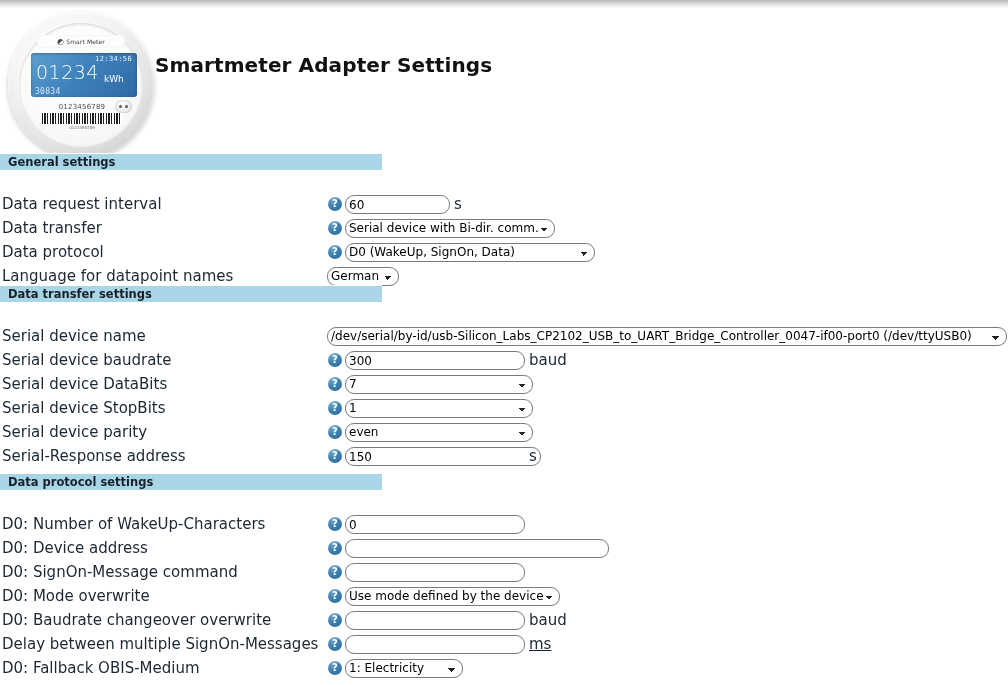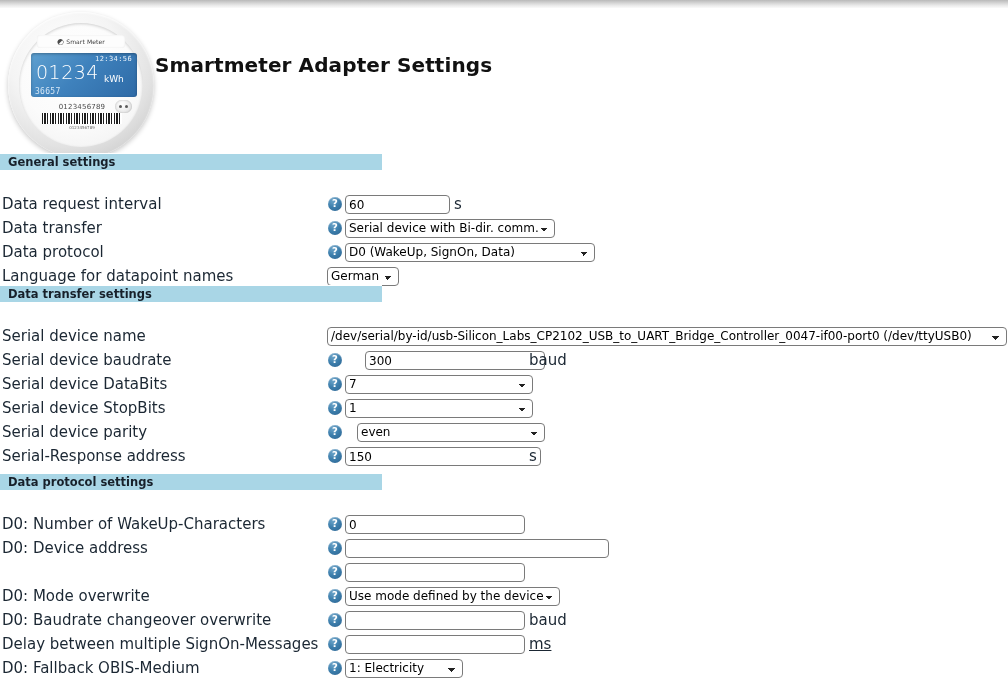--- a/index.html
+++ b/index.html
@@ -227,21 +227,21 @@
     position: absolute;
     height: 19px;
     box-sizing: border-box;
     border: 1px solid #7a7a7a;
     background: #ffffff;
     font-family: "DejaVu Sans", "Liberation Sans", sans-serif;
     font-size: 12px;
     color: #000000;
     padding: 0 3px;
     line-height: 17px;
-    border-radius: 4px;
+    border-radius: 9px;
   }
   input.field {
     outline: none;
   }
   select.field {
     -webkit-appearance: none;
     -moz-appearance: none;
     appearance: none;
     padding-right: 16px;
     background-image:
@@ -272,21 +272,21 @@
     <div class="ring-outer"></div>
     <div class="ring-inner"></div>
     <div class="brand">
       <span class="wifi-glyph">◓</span>
       <span class="brand-text">Smart Meter</span>
     </div>
     <div class="lcd">
       <span class="clock">12:34:56</span>
       <span class="reading">01234</span>
       <span class="unit">kWh</span>
-      <span class="subreading">36657</span>
+      <span class="subreading">30834</span>
     </div>
     <div class="serialno">0123456789</div>
     <div class="barcode"></div>
     <div class="barcode-text">0123456789</div>
     <div class="leds">
         <i></i>
         <i></i>
       </div>
   </div>
   <div class="page-title">Smartmeter Adapter Settings</div>
@@ -315,56 +315,57 @@
       <select class="field" style="left: 327px; top: 3px; width: 72px;"><option>German</option></select>
     </div>
     <div class="section-bar" style="top: 285px;">Data transfer settings</div>
     <div class="row" style="top: 324px;">
       <div class="row-label">Serial device name</div>
       <select class="field" style="left: 327px; top: 3px; width: 680px;"><option>/dev/serial/by-id/usb-Silicon_Labs_CP2102_USB_to_UART_Bridge_Controller_0047-if00-port0 (/dev/ttyUSB0)</option></select>
     </div>
     <div class="row" style="top: 348px;">
       <div class="row-label">Serial device baudrate</div>
       <div class="help-icon" style="left: 328px; top: 5px;">?</div>
-      <input type="text" class="field" value="300" style="left: 345px; top: 3px; width: 180px; margin-left: 20px;">
+      <input type="text" class="field" value="300" style="left: 345px; top: 3px; width: 180px;">
       <div class="unit-label" style="left: 529px;">baud</div>
     </div>
     <div class="row" style="top: 372px;">
       <div class="row-label">Serial device DataBits</div>
       <div class="help-icon" style="left: 328px; top: 5px;">?</div>
       <select class="field" style="left: 345px; top: 3px; width: 188px;"><option>7</option></select>
     </div>
     <div class="row" style="top: 396px;">
       <div class="row-label">Serial device StopBits</div>
       <div class="help-icon" style="left: 328px; top: 5px;">?</div>
       <select class="field" style="left: 345px; top: 3px; width: 188px;"><option>1</option></select>
     </div>
     <div class="row" style="top: 420px;">
       <div class="row-label">Serial device parity</div>
       <div class="help-icon" style="left: 328px; top: 5px;">?</div>
-      <select class="field" style="left: 357px; top: 3px; width: 188px;"><option>even</option></select>
+      <select class="field" style="left: 345px; top: 3px; width: 188px;"><option>even</option></select>
     </div>
     <div class="row" style="top: 444px;">
       <div class="row-label">Serial-Response address</div>
       <div class="help-icon" style="left: 328px; top: 5px;">?</div>
       <input type="text" class="field" value="150" style="left: 345px; top: 3px; width: 196px;">
       <div class="unit-label" style="left: 529px;">s</div>
     </div>
     <div class="section-bar" style="top: 473px;">Data protocol settings</div>
     <div class="row" style="top: 512px;">
       <div class="row-label">D0: Number of WakeUp-Characters</div>
       <div class="help-icon" style="left: 328px; top: 5px;">?</div>
       <input type="text" class="field" value="0" style="left: 345px; top: 3px; width: 180px;">
     </div>
     <div class="row" style="top: 536px;">
       <div class="row-label">D0: Device address</div>
       <div class="help-icon" style="left: 328px; top: 5px;">?</div>
       <input type="text" class="field" value="" style="left: 345px; top: 3px; width: 264px;">
     </div>
     <div class="row" style="top: 560px;">
+      <div class="row-label">D0: SignOn-Message command</div>
       <div class="help-icon" style="left: 328px; top: 5px;">?</div>
       <input type="text" class="field" value="" style="left: 345px; top: 3px; width: 180px;">
     </div>
     <div class="row" style="top: 584px;">
       <div class="row-label">D0: Mode overwrite</div>
       <div class="help-icon" style="left: 328px; top: 5px;">?</div>
       <select class="field" style="left: 345px; top: 3px; width: 215px;"><option>Use mode defined by the device</option></select>
     </div>
     <div class="row" style="top: 608px;">
       <div class="row-label">D0: Baudrate changeover overwrite</div>

